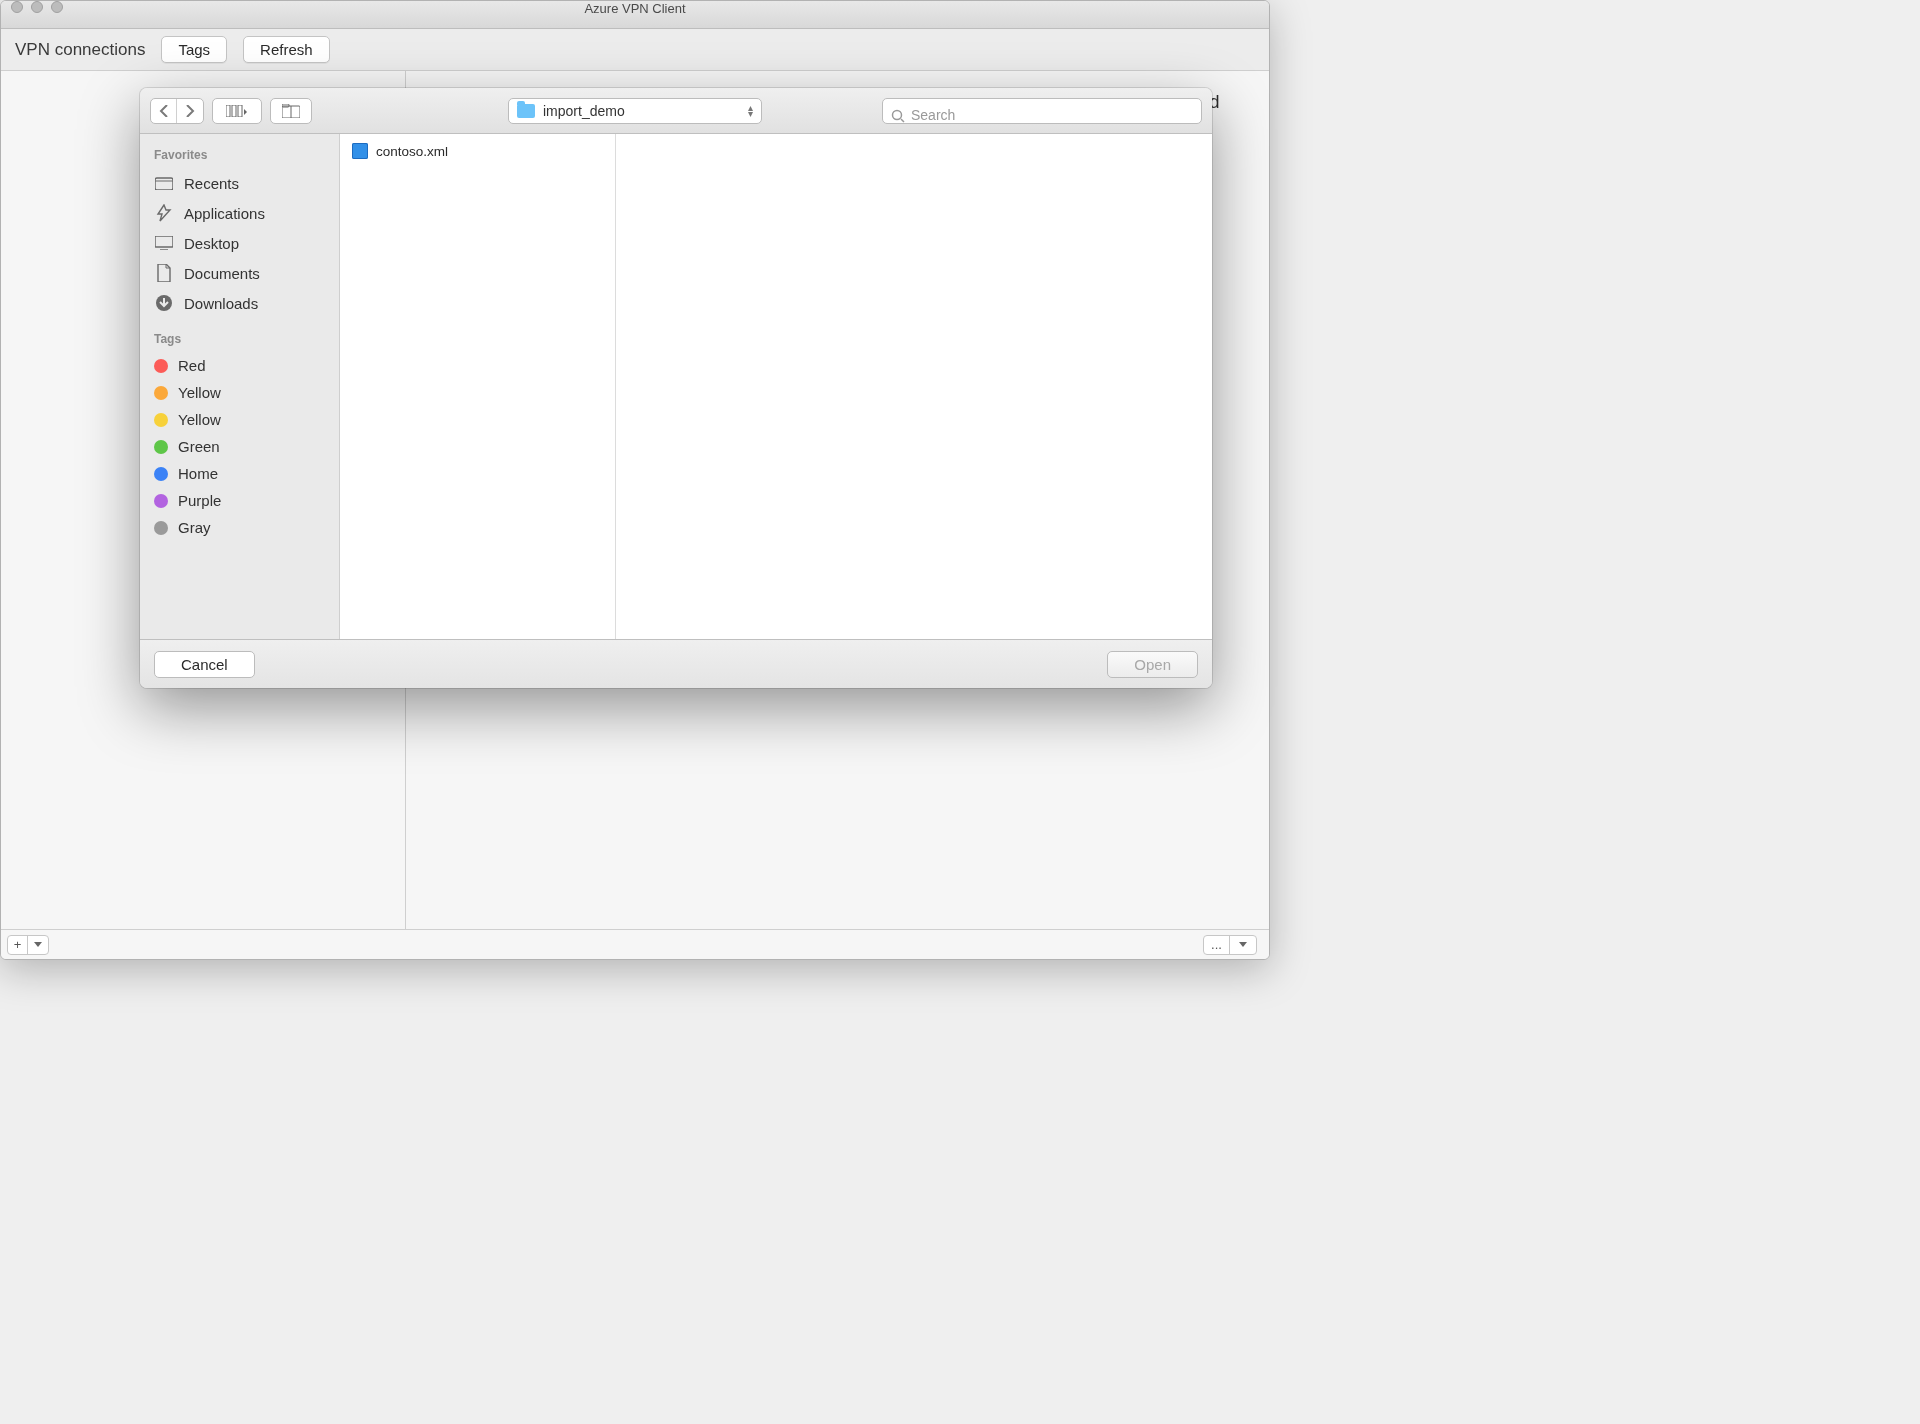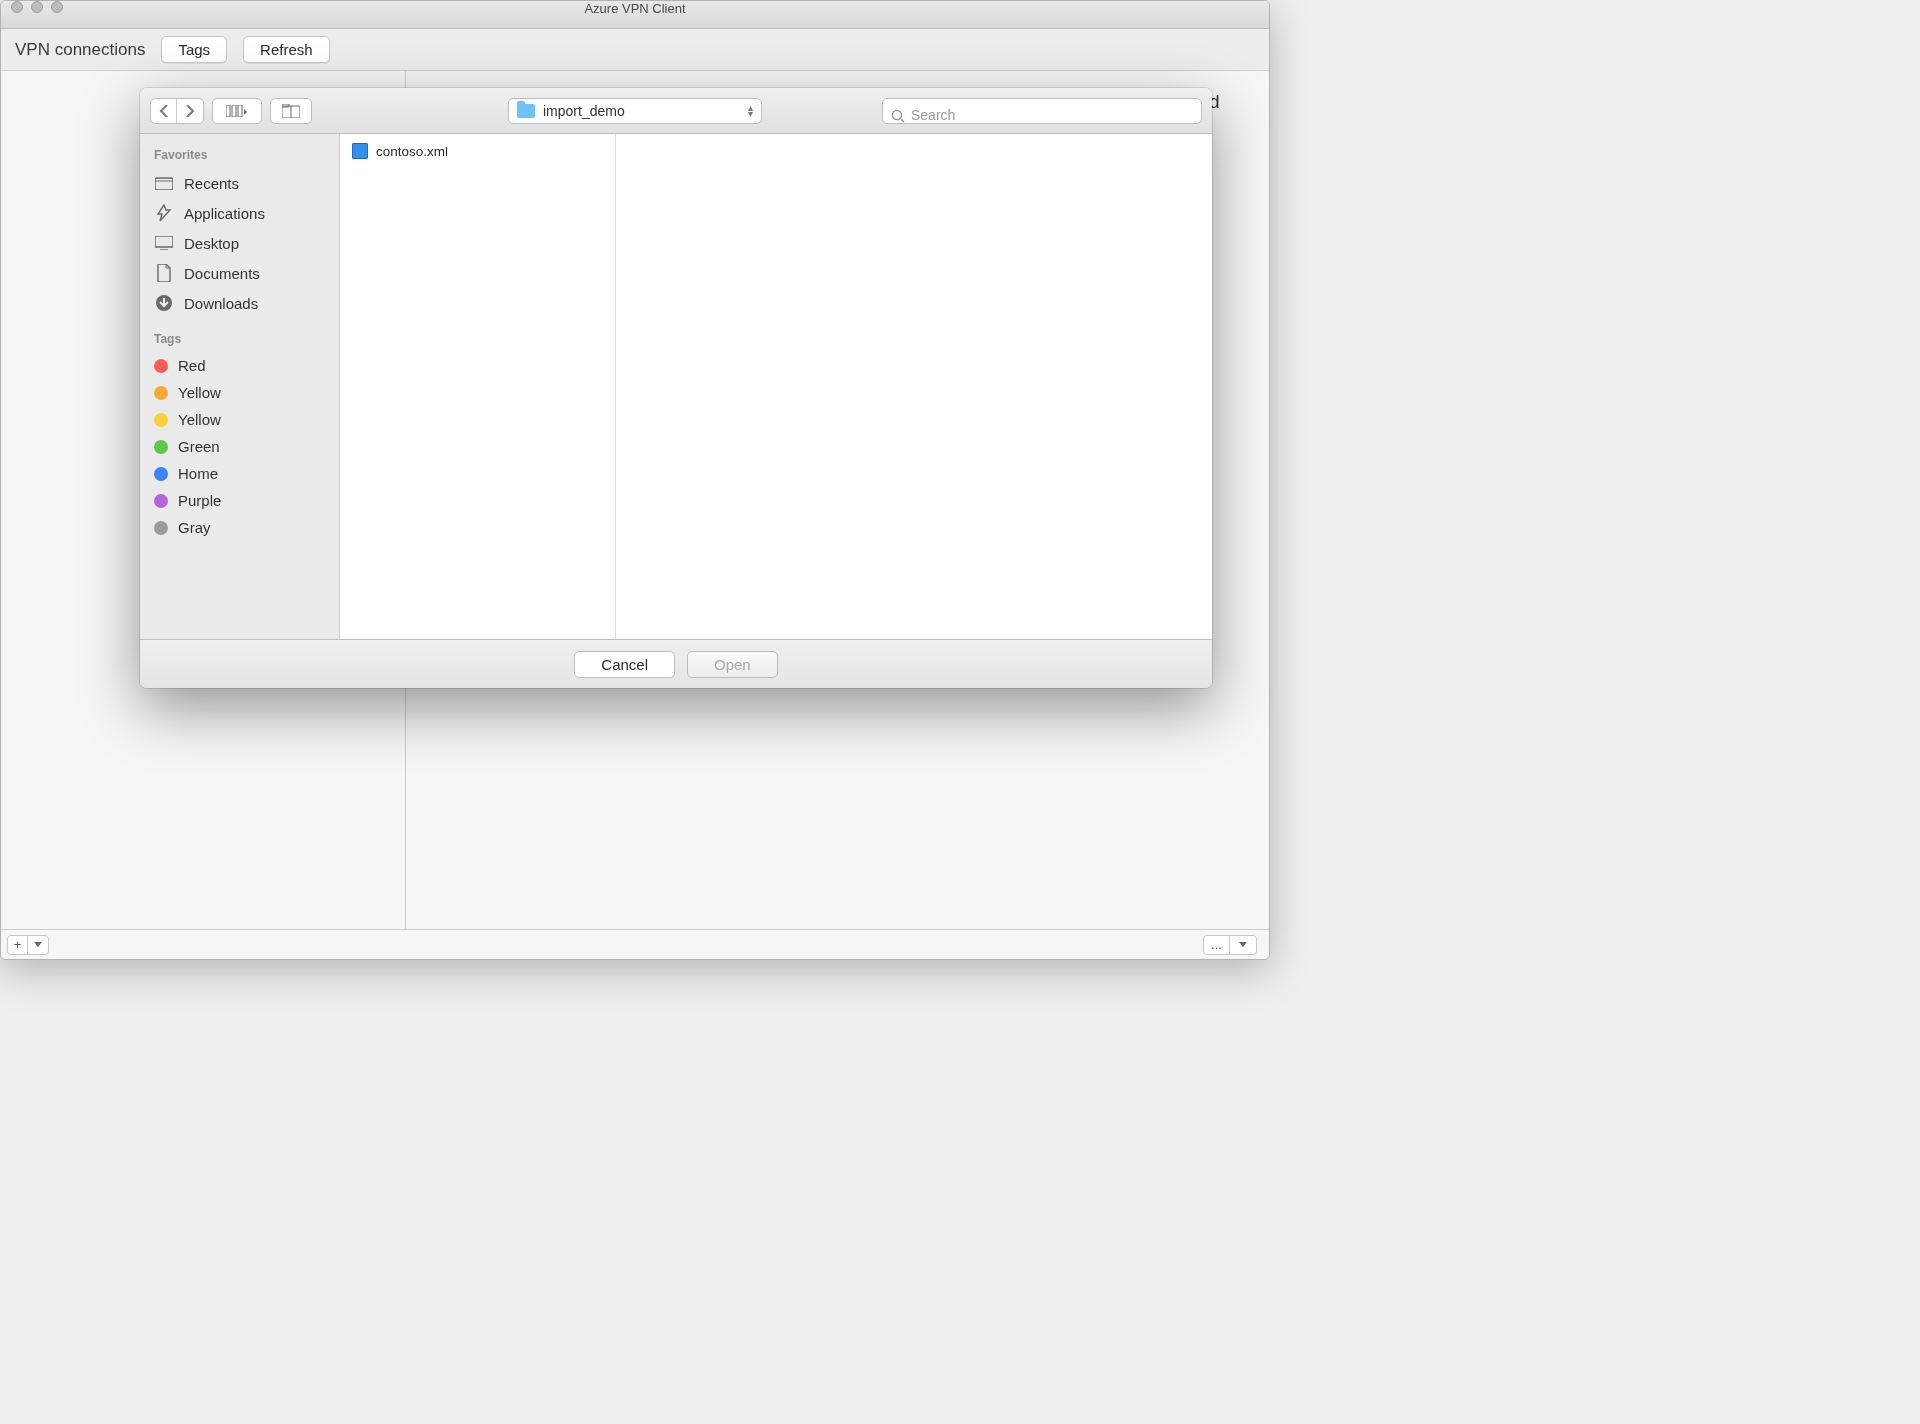--- a/index.html
+++ b/index.html
@@ -102,21 +102,21 @@
 .od-body { flex:1; display:flex; background:#fff; border-bottom:1px solid #bfbfbf;}
 .od-sidebar { width:200px; background:#eaeaea; border-right:1px solid #cfcfcf; padding:10px 0; overflow:hidden;}
 .sb-header{font-size:12px;color:#8a8a8a;font-weight:600;padding:4px 14px 6px;}
 .sb-item{display:flex;align-items:center;gap:10px;padding:5px 14px;font-size:15px;color:#333;}
 .sb-item .ic{width:20px;height:20px;display:flex;align-items:center;justify-content:center;color:#6a6a6a;}
 .tag-dot{width:14px;height:14px;border-radius:50%;}
 .od-col1{width:276px;border-right:1px solid #dcdcdc;padding:6px 0;}
 .file-item{display:flex;align-items:center;gap:8px;padding:3px 12px;font-size:13.5px;color:#2b2b2b;}
 .file-ico{width:16px;height:16px;background:#3290e8;border-radius:2px;box-shadow:inset 0 0 0 1px #1d6bc0;}
 .od-col2{flex:1;}
-.od-footer{height:48px;display:flex;align-items:center;justify-content:center;gap:12px;padding:0 14px;background:linear-gradient(#efefef,#e4e4e4);border-radius:0 0 7px 7px;}
+.od-footer{height:48px;display:flex;align-items:center;justify-content:space-between;gap:12px;padding:0 14px;background:linear-gradient(#efefef,#e4e4e4);border-radius:0 0 7px 7px;}
 .od-btn{background:#fff;border:1px solid #bcbcbc;border-radius:5px;padding:4px 26px;font-size:15px;color:#2b2b2b;}
 .od-btn.disabled{color:#a8a8a8;background:linear-gradient(#fafafa,#ececec);}
 svg{display:block;}
 .folder-ico{width:18px;height:14px;background:#6cc3f9;border-radius:2px;position:relative;}
 .folder-ico::before{content:"";position:absolute;top:-3px;left:0;width:8px;height:4px;background:#6cc3f9;border-radius:2px 2px 0 0;}
 </style>
 </head>
 <body>
 
 <div class="main-window">

